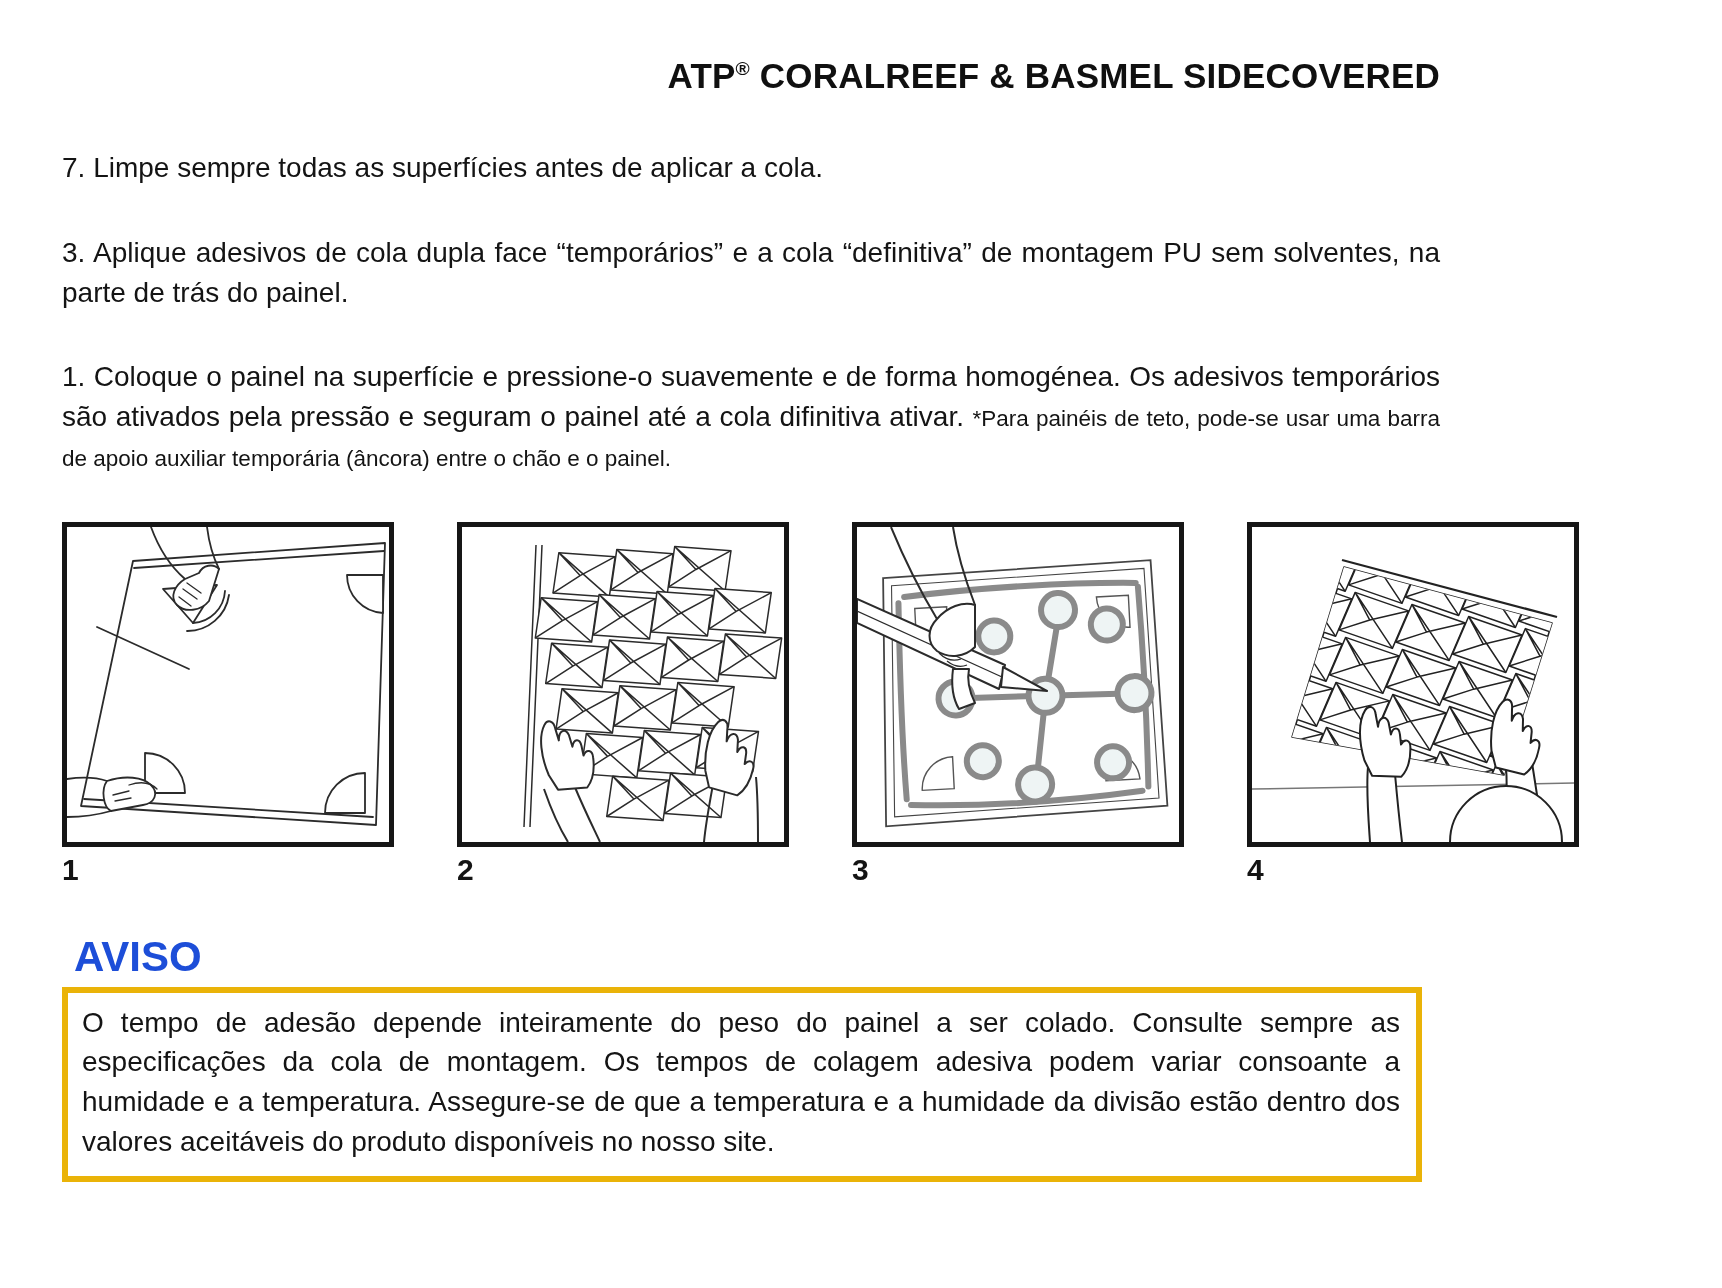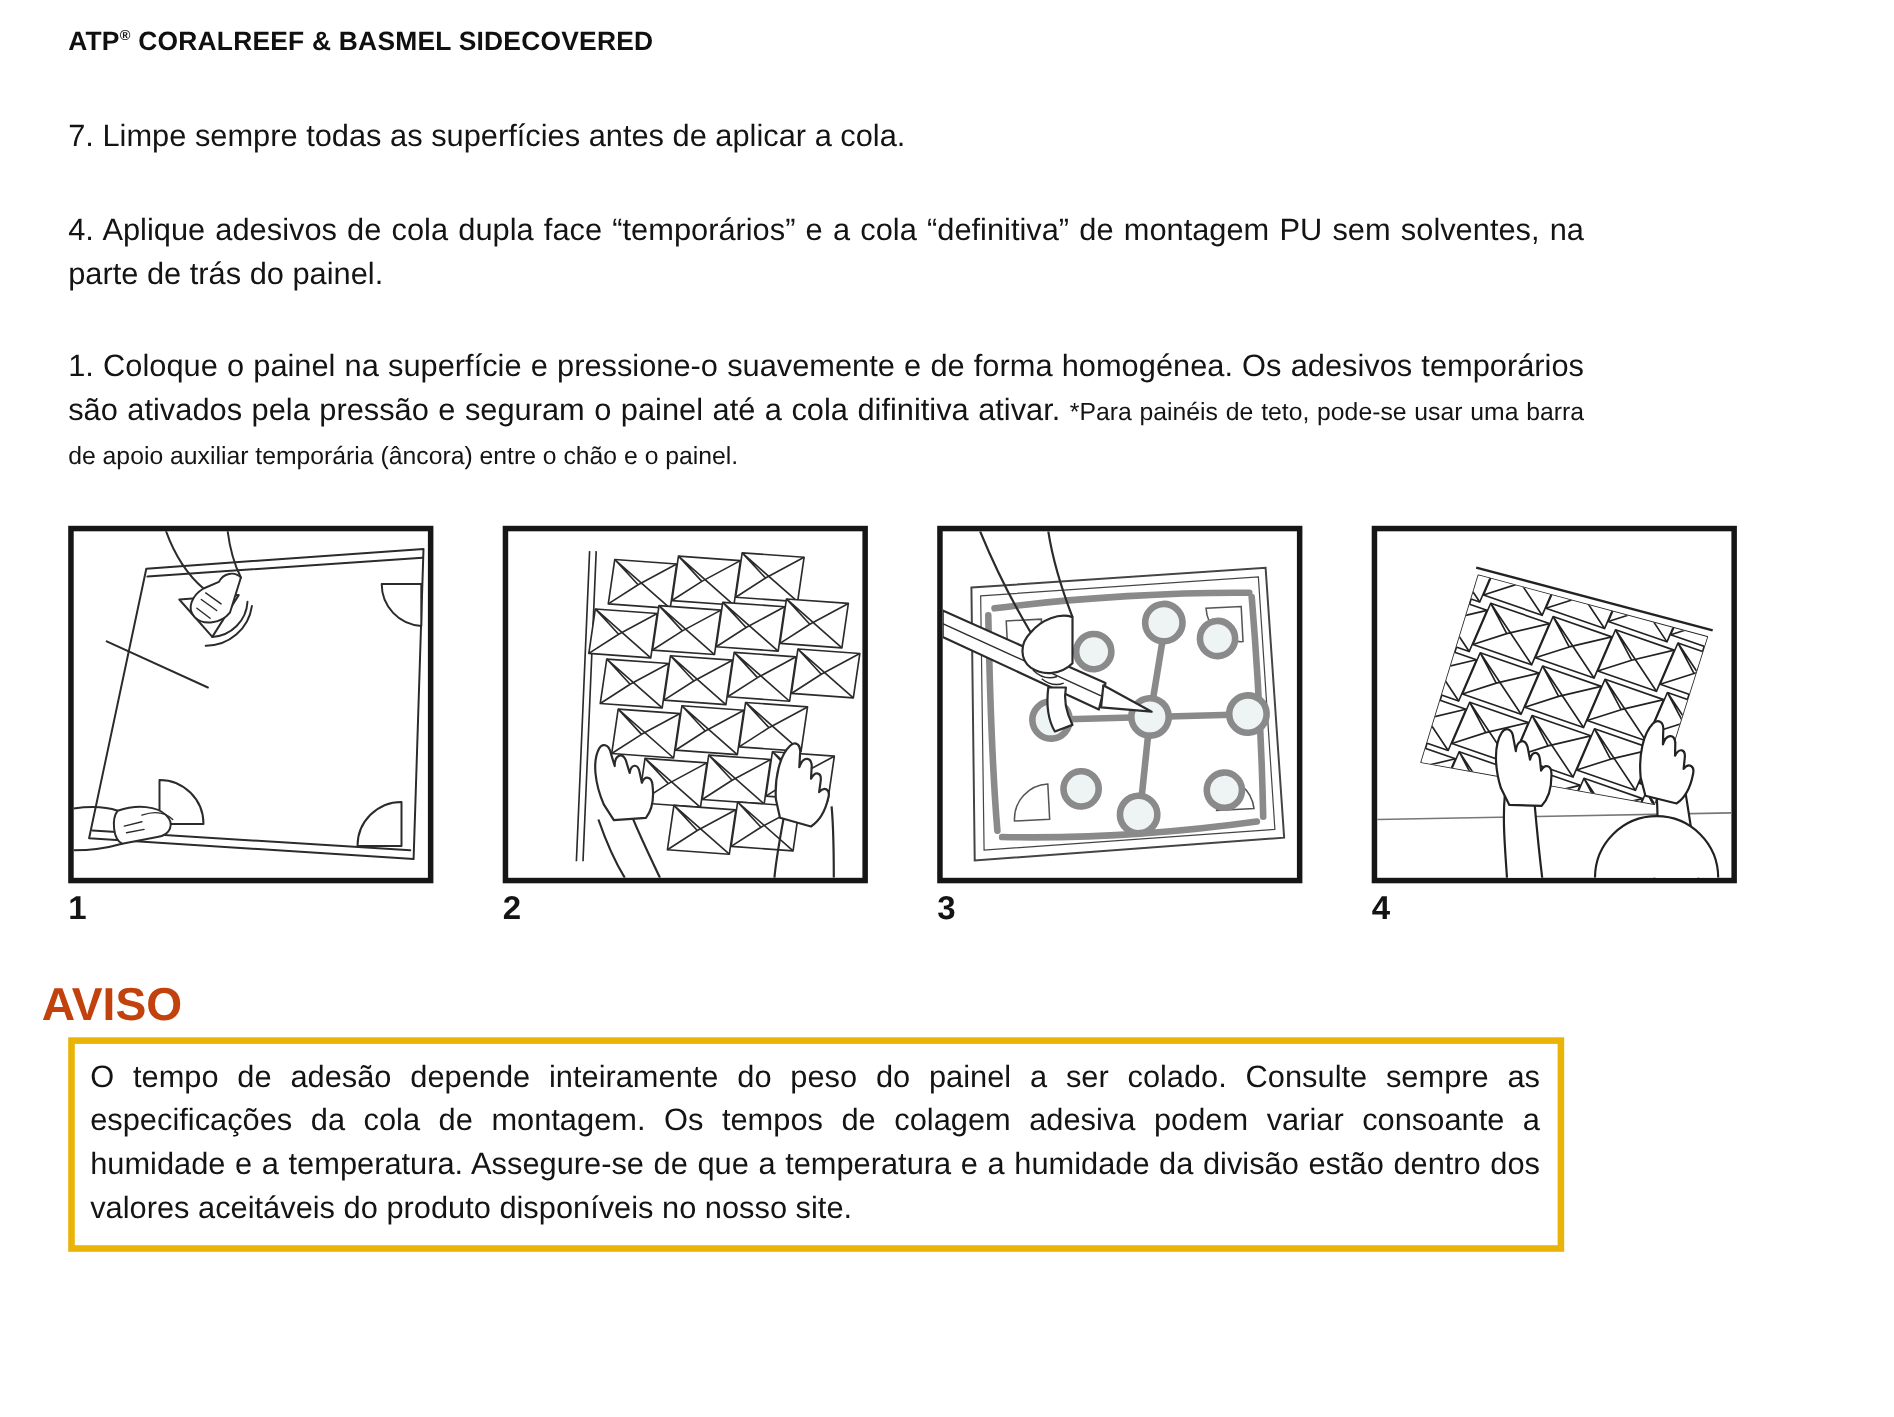--- a/index.html
+++ b/index.html
@@ -6,25 +6,25 @@
   html,body { background:#ffffff; }
   body {
     width:1722px; height:1288px;
     font-family:"Liberation Sans", sans-serif;
     color:#151515;
     overflow:hidden;
   }
   .page { position:relative; width:1722px; height:1288px; background:#fff; }
 
   .doc-title {
-    margin-top:24px;
+    margin-top:56px;
     margin-left:62px;
     width:1378px;
-    text-align:left;
-    font-size:24px;
+    text-align:right;
+    font-size:35px;
     font-weight:600;
     letter-spacing:0.2px;
     color:#101010;
   }
   .doc-title .reg { font-size:0.55em; vertical-align:super; }
 
   .steps { margin:52px 282px 0 62px; }
   .step {
     font-size:28px;
     line-height:1.42;
@@ -47,24 +47,24 @@
   }
   .figbox svg { display:block; width:322px; height:315px; }
   .figlabel {
     margin-top:6px;
     font-size:30px;
     font-weight:600;
     color:#141414;
   }
 
   .warning-heading {
-    margin:46px 0 6px 38px;
+    margin:46px 0 6px 74px;
     font-size:42px;
     font-weight:700;
-    color:#c2410c;
+    color:#1d4ed8;
   }
   .warning-box {
     margin-left:62px;
     width:1360px;
     border:6px solid #eab308;
     padding:10px 16px 14px 14px;
     background:#fff;
   }
   .warning-text {
     font-size:28px;
@@ -78,21 +78,21 @@
 </style>
 </head>
 <body>
 
 <div class="page">
 
   <h1 class="doc-title"><span>ATP</span><span class="reg">®</span><span> CORALREEF &amp; BASMEL SIDECOVERED</span></h1>
 
   <div class="steps">
     <p class="step">7. Limpe sempre todas as superfícies antes de aplicar a cola.</p>
-    <p class="step justify">4. Aplique adesivos de cola dupla face “temporários” e a cola “definitiva” de montagem PU sem solventes, na parte de trás do painel.</p>
+    <p class="step justify">3. Aplique adesivos de cola dupla face “temporários” e a cola “definitiva” de montagem PU sem solventes, na parte de trás do painel.</p>
     <p class="step justify"><span>1. Coloque o painel na superfície e pressione-o suavemente e de forma homogénea. Os adesivos temporários são ativados pela pressão e seguram o painel até a cola difinitiva ativar.</span> <span class="note">*Para painéis de teto, pode-se usar uma barra de apoio auxiliar temporária (âncora) entre o chão e o painel.</span></p>
   </div>
 
   <div class="figures">
 
     <div class="figure">
       <div class="figbox">
         <svg viewBox="0 0 322 315">
           <g class="lineart">
             <polygon points="66,34 318,16 309,298 14,279"></polygon>

